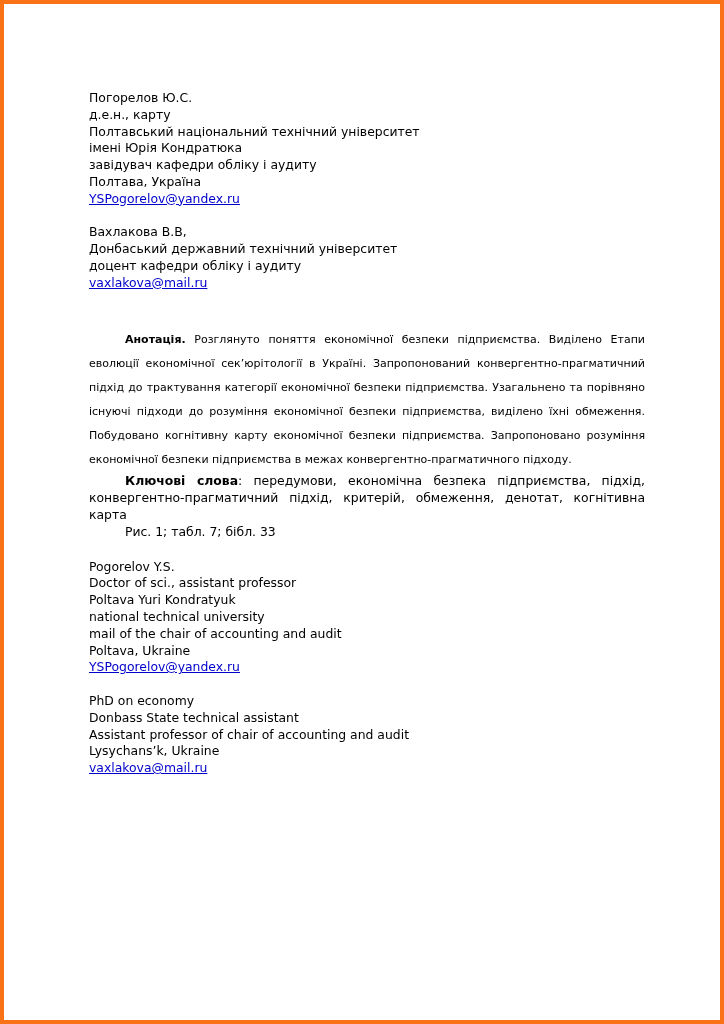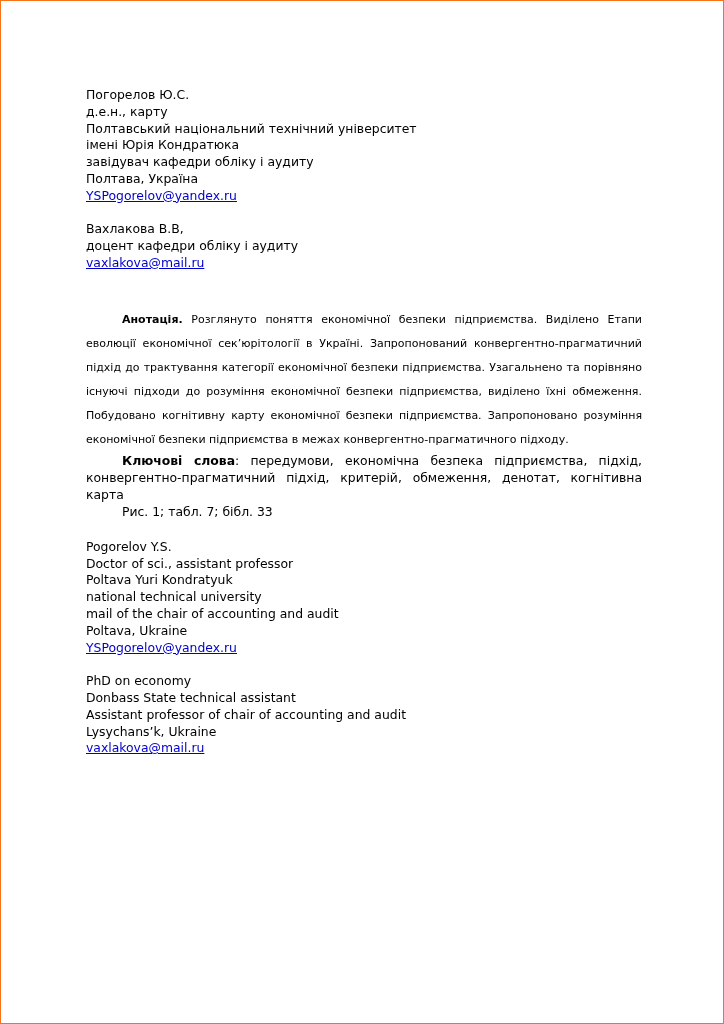--- a/index.html
+++ b/index.html
@@ -8,21 +8,21 @@
     padding: 0;
     background: #ffffff;
   }
 
   .page {
     position: relative;
     width: 724px;
     height: 1024px;
     background: #ffffff;
     box-sizing: border-box;
-    border: 1px solid #f97316;
+    border: 4px solid #f97316;
     overflow: hidden;
     font-family: "DejaVu Sans", "Liberation Sans", sans-serif;
     color: #000000;
   }
 
   .content {
     position: absolute;
     left: 85px;
     top: 86px;
     width: 556px;
@@ -119,20 +119,21 @@
       <div class="line">імені Юрія Кондратюка</div>
       <div class="line">завідувач кафедри обліку і аудиту</div>
       <div class="line">Полтава, Україна</div>
       <div class="line"><span class="email-link">YSPogorelov@yandex.ru</span></div>
     </div>
 
     <div class="block-gap"></div>
 
     <div class="affil-block">
       <div class="line">Вахлакова В.В,</div>
+      <div class="line">Донбаський державний технічний університет</div>
       <div class="line">доцент кафедри обліку і аудиту</div>
       <div class="line"><span class="email-link">vaxlakova@mail.ru</span></div>
     </div>
 
 
     <div class="abstract"><b>Анотація.</b> <span>Розглянуто поняття економічної безпеки підприємства. Виділено Етапи еволюції економічної сек’юрітології в Україні. Запропонований конвергентно-прагматичний підхід до трактування категорії економічної безпеки підприємства. Узагальнено та порівняно існуючі підходи до розуміння економічної безпеки підприємства, виділено їхні обмеження. Побудовано когнітивну карту економічної безпеки підприємства. Запропоновано розуміння економічної безпеки підприємства в межах конвергентно-прагматичного підходу.</span></div>
 
     <div class="keywords"><b>Ключові слова</b><span>: </span><span>передумови, економічна безпека підприємства, підхід, конвергентно-прагматичний підхід, критерій, обмеження, денотат, когнітивна карта</span></div>
 
     <div class="figline">Рис. 1; табл. 7; бібл. 33</div>

